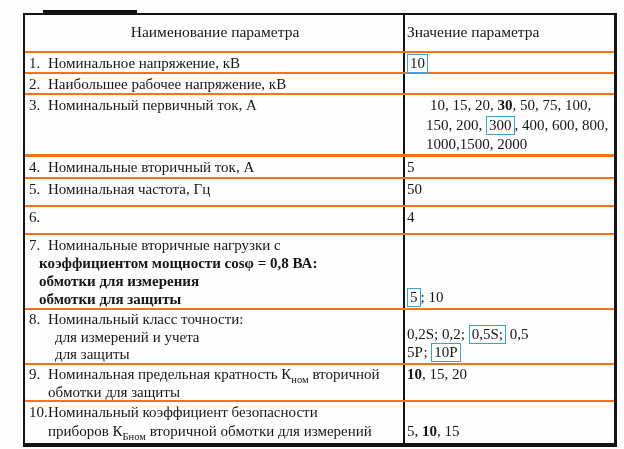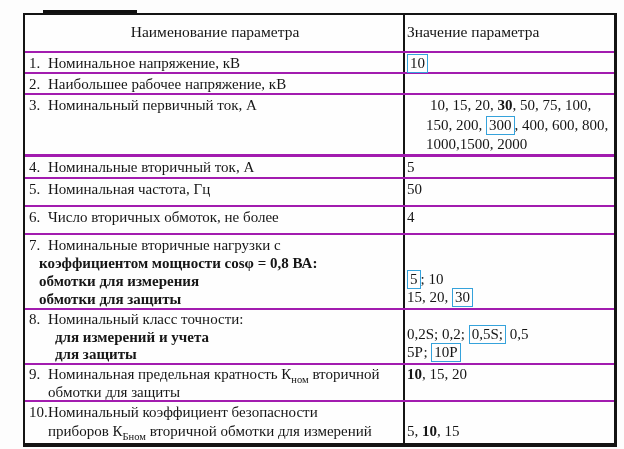--- a/index.html
+++ b/index.html
@@ -17,21 +17,21 @@
     background:#111;
   }
   .tbl{
     position:absolute;left:23px;top:13px;width:594px;
     border:2px solid #141414;
     border-right-width:3px;
     border-bottom-width:4px;
     box-sizing:border-box;
     background:#fefefe;
   }
-  .tr{display:flex;border-bottom:2px solid #a21caf;box-sizing:border-box;}
+  .tr{display:flex;border-bottom:2px solid #f97316;box-sizing:border-box;}
   .tr:last-child{border-bottom:none;border-radius:14px;}
   .tr.thick{border-bottom-width:3px;}
   .td-l{
     width:380px;flex-shrink:0;
     border-right:2px solid #141414;
     box-sizing:border-box;
     padding:1px 2px 0 4px;
     font-size:15px;line-height:19px;
   }
   .td-r{
@@ -48,21 +48,21 @@
   .r7{height:75px}
   .r7 .td-l,.r7 .td-r{line-height:18px;}
   .r8{height:55px}
   .r8 .td-l,.r8 .td-r{line-height:17.5px;}
   .r9{height:37px}
   .r9 .td-l,.r9 .td-r{line-height:17.5px;}
   .r10{height:41px}
   .nm{display:flex;}
   .num{width:19px;flex-shrink:0;}
   .ind10{padding-left:10px;font-weight:bold;}
-  .ind26{padding-left:26px;font-weight:bold;}
+  .ind26{padding-left:26px;}
   .ind19{padding-left:19px;}
   .vcol{display:flex;flex-direction:column;justify-content:flex-end;padding-bottom:2px;}
   .left-val{text-align:left;padding-left:21px;}
   .left-val .l1{padding-left:4px;}
   .shift-l{padding-right:54px;}
   .b{font-weight:bold;}
   .bx{
     border:1.5px solid var(--accent,#35A2DB);
     padding:0 2px 1px 2px;
   }
@@ -133,39 +133,37 @@
           <span>Номинальная частота, Гц</span>
         </div>
       </div>
       <div class="td-r">50</div>
     </div>
 
     <div class="tr r6">
       <div class="td-l">
         <div class="nm">
           <span class="num">6.</span>
-          <span>Число вторичных обмоток, не более</span>
         </div>
       </div>
       <div class="td-r">4</div>
     </div>
 
     <div class="tr r7">
       <div class="td-l">
         <div class="nm">
           <span class="num">7.</span>
           <span>Номинальные вторичные нагрузки с</span>
         </div>
         <div class="ind10">коэффициентом мощности cosφ = 0,8 ВА:</div>
         <div class="ind10">обмотки для измерения</div>
         <div class="ind10">обмотки для защиты</div>
       </div>
       <div class="td-r vcol">
         <div><span class="bx">5</span><span>; 10</span></div>
-        <div><span>15, 20, </span><span class="bx">30</span></div>
       </div>
     </div>
 
     <div class="tr r8">
       <div class="td-l">
         <div class="nm">
           <span class="num">8.</span>
           <span>Номинальный класс точности:</span>
         </div>
         <div class="ind26">для измерений и учета</div>

